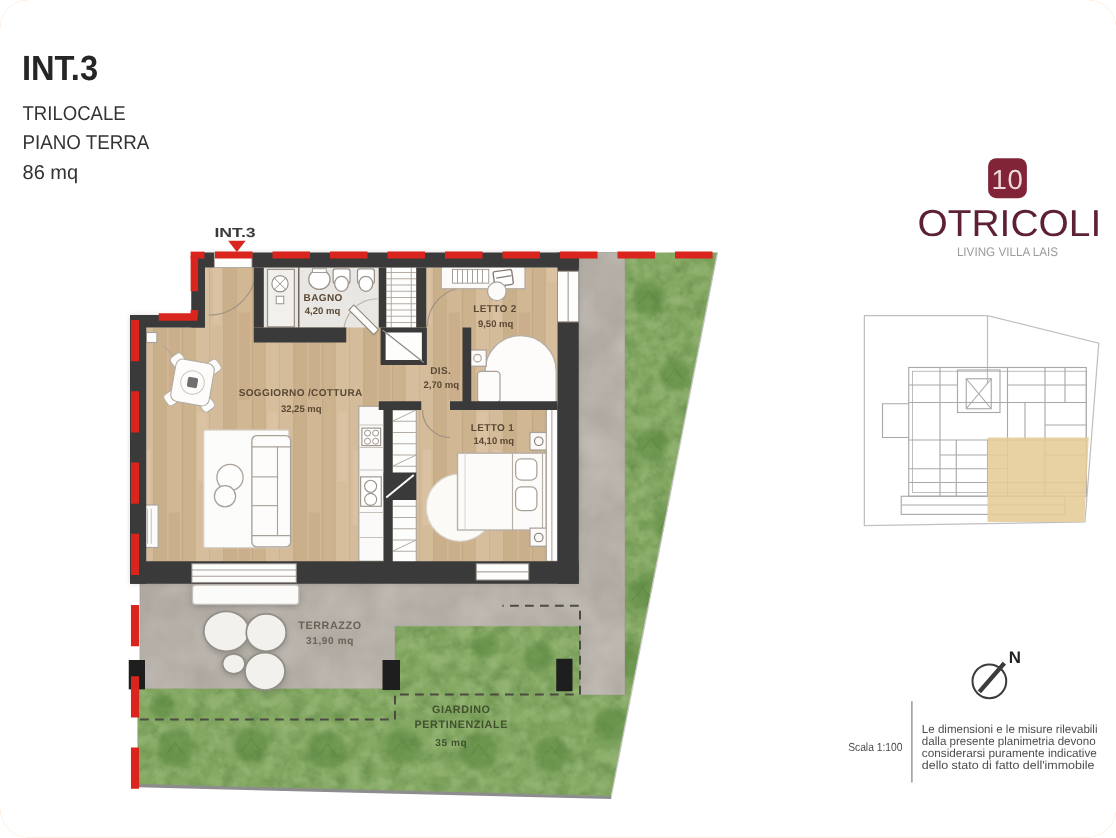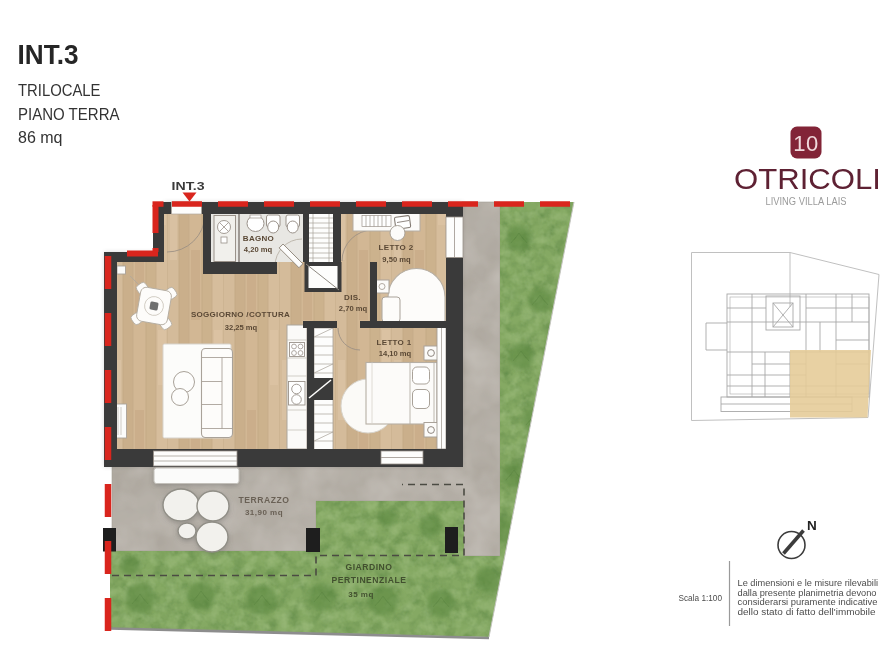--- a/index.html
+++ b/index.html
@@ -1,17 +1,17 @@
 <!DOCTYPE html>
 <html><head>
 <meta charset="utf-8">
 <style>
   html,body{margin:0;padding:0;background:#fff;}
   #page{position:relative;width:893px;height:670px;background:#fdba74;overflow:hidden;
-        font-family:"Liberation Sans", sans-serif;}
+        font-family:"Liberation Sans", sans-serif;border-radius:23px;}
   svg{display:block;}
 </style>
 </head>
 <body>
 <div id="page">
 <svg width="893" height="670" viewBox="0 0 893 670">
 <defs>
 
   <pattern id="wood" width="56" height="160" patternUnits="userSpaceOnUse">
     <rect width="56" height="160" fill="#cfb594"></rect>

